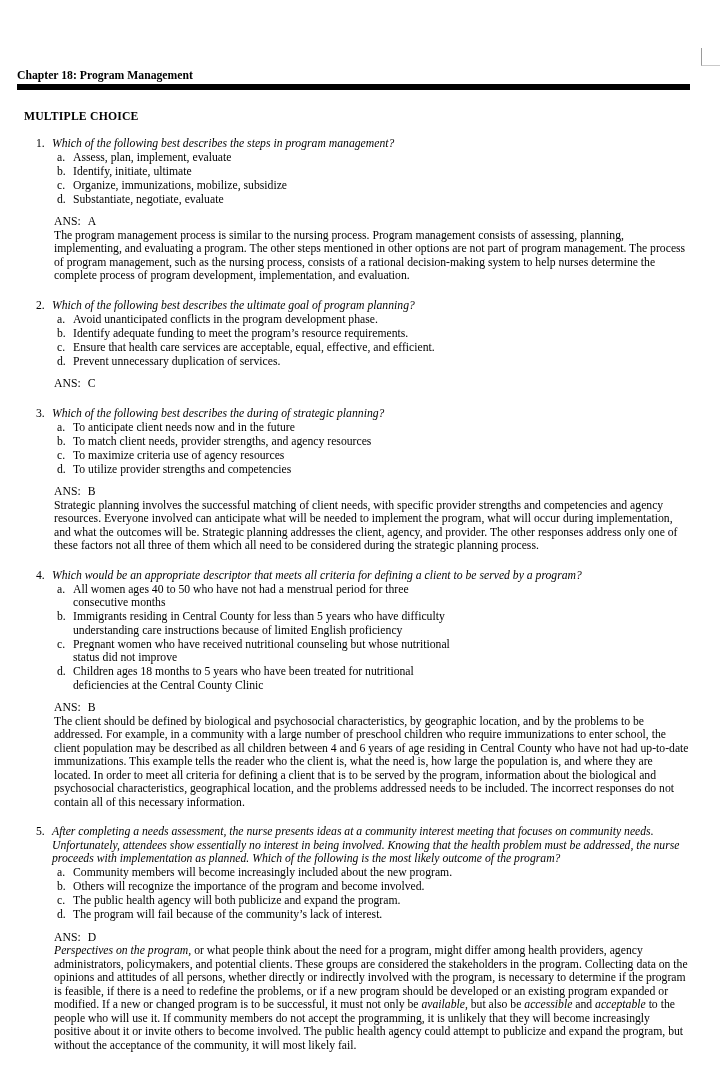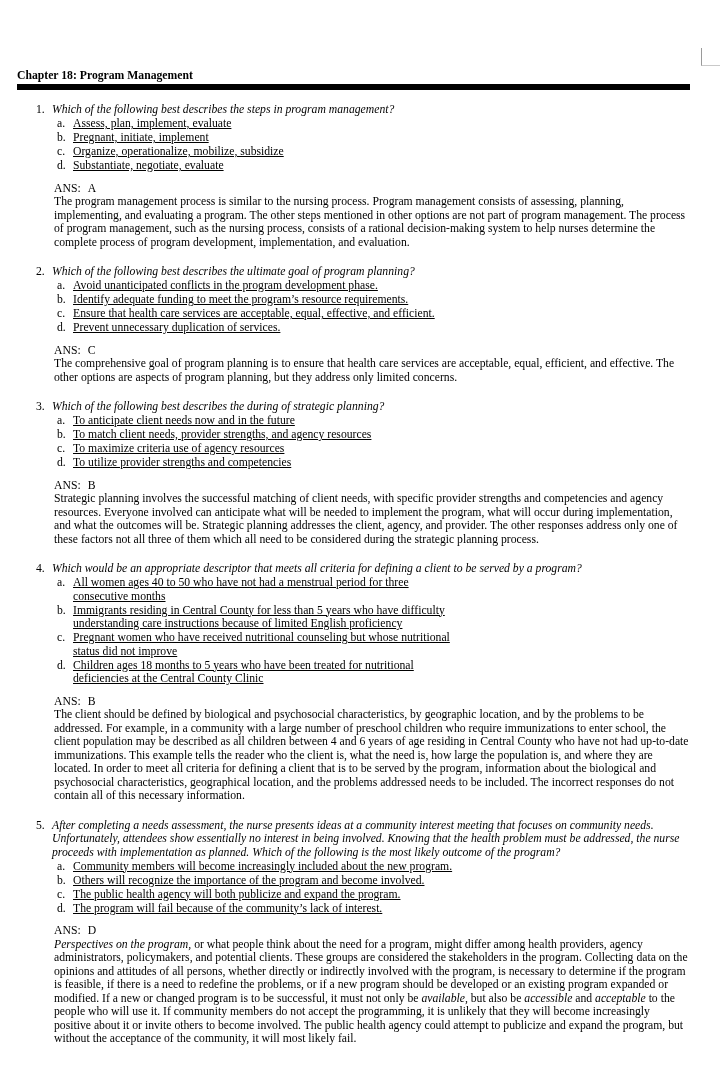--- a/index.html
+++ b/index.html
@@ -30,56 +30,57 @@
   .h2 { font-weight: bold; text-decoration: underline; margin-top: 3px; }
   .rule { height: 6px; width: 673px; background: #000000; margin-top: 1.5px; }
   .section-label { font-weight: bold; margin: 20px 0 0 7px; letter-spacing: 0.2px; }
   .questions { margin-top: 13px; width: 672px; }
   .question { margin-left: 19px; margin-bottom: 16px; }
   .stem-row { display: flex; }
   .qnum { flex: none; width: 16px; }
   .stem { flex: 1; max-width: 654px; font-style: italic; }
   .option-row { display: flex; margin-left: 21px; margin-top: 0.5px; }
   .letter { flex: none; width: 16px; }
-  .opt-text { flex: 1; white-space: pre-line; max-width: 630px; text-decoration: underline; }
+  .opt-text { flex: 1; white-space: pre-line; max-width: 630px; }
   .answer-row { margin-left: 18px; margin-top: 9px; display: flex; }
   .ans-label { margin-right: 7px; }
   .rationale { margin: 0 0 0 18px; max-width: 650px; }
   .it { font-style: italic; }
 </style>
 </head>
 <body>
 
 <div class="page">
   <div class="corner-mark"></div>
 
   <header>
     <div class="h1">Chapter 18: Program Management</div>
     <div class="rule"></div>
   </header>
 
+  <div class="section-label">MULTIPLE CHOICE</div>
 
   <main class="questions">
       <section class="question">
         <div class="stem-row">
           <span class="qnum">1.</span>
           <span class="stem">Which of the following best describes the steps in program management?</span>
         </div>
         <div class="options">
           <div class="option-row">
             <span class="letter">a.</span>
             <span class="opt-text">Assess, plan, implement, evaluate</span>
           </div>
           <div class="option-row">
             <span class="letter">b.</span>
-            <span class="opt-text">Pregnant, initiate, implement</span>
-          </div>
-          <div class="option-row">
-            <span class="letter">c.</span>
-            <span class="opt-text">Organize, operationalize, mobilize, subsidize</span>
+            <span class="opt-text">Identify, initiate, ultimate</span>
+          </div>
+          <div class="option-row">
+            <span class="letter">c.</span>
+            <span class="opt-text">Organize, immunizations, mobilize, subsidize</span>
           </div>
           <div class="option-row">
             <span class="letter">d.</span>
             <span class="opt-text">Substantiate, negotiate, evaluate</span>
           </div>
         </div>
         <div class="answer-row">
           <span class="ans-label">ANS:</span>
           <span class="ans-letter">A</span>
         </div>
@@ -105,21 +106,20 @@
           </div>
           <div class="option-row">
             <span class="letter">d.</span>
             <span class="opt-text">Prevent unnecessary duplication of services.</span>
           </div>
         </div>
         <div class="answer-row">
           <span class="ans-label">ANS:</span>
           <span class="ans-letter">C</span>
         </div>
-        <p class="rationale"><span>The comprehensive goal of program planning is to ensure that health care services are acceptable, equal, efficient, and effective. The other options are aspects of program planning, but they address only limited concerns.</span></p>
       </section>
       <section class="question">
         <div class="stem-row">
           <span class="qnum">3.</span>
           <span class="stem">Which of the following best describes the during of strategic planning?</span>
         </div>
         <div class="options">
           <div class="option-row">
             <span class="letter">a.</span>
             <span class="opt-text">To anticipate client needs now and in the future</span>

